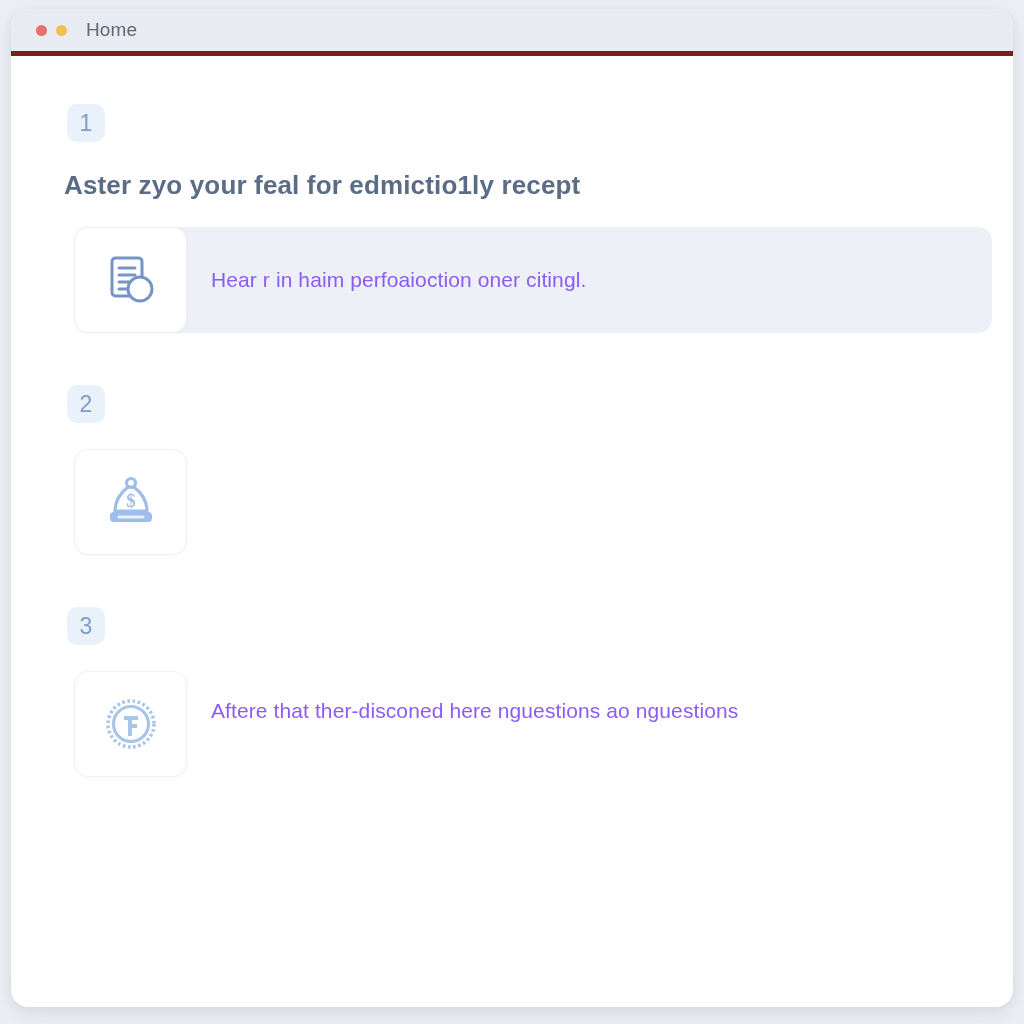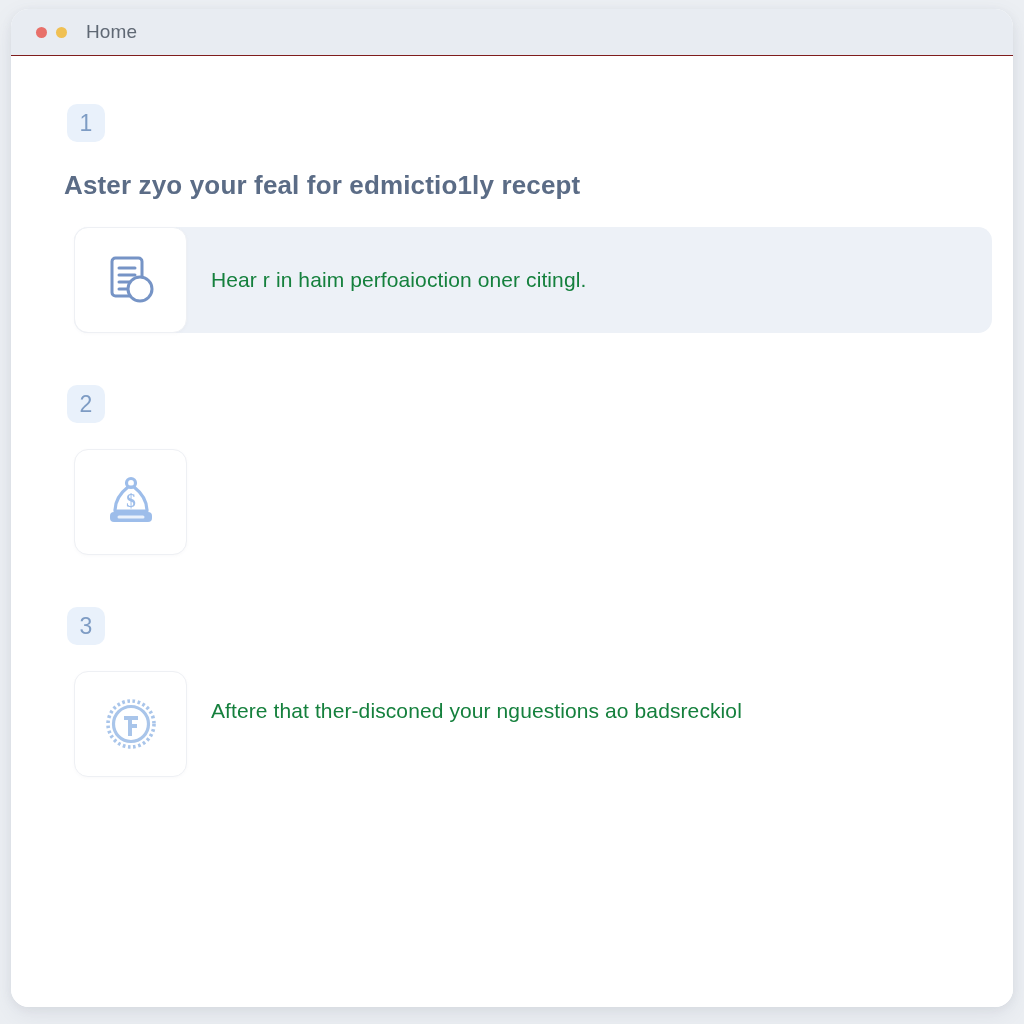--- a/index.html
+++ b/index.html
@@ -31,21 +31,21 @@
     border-radius: 18px;
     box-shadow: 0 2px 10px rgba(120,130,145,0.13),
                 0 10px 26px rgba(120,130,145,0.10);
     overflow: hidden;
   }
 
   .titlebar {
     position: relative;
     height: 47px;
     background: #e8ecf2;
-    border-bottom: 1px solid #7f1d1d;
+    border-bottom: 5px solid #7f1d1d;
     display: flex;
     align-items: center;
     padding-left: 25px;
     box-sizing: border-box;
   }
 
   .dots {
     display: flex;
     align-items: center;
     gap: 9px;
@@ -130,21 +130,21 @@
     border-radius: 14px;
     display: flex;
     align-items: center;
     justify-content: center;
     box-sizing: border-box;
     box-shadow: 0 1px 3px rgba(130,140,155,0.05);
   }
 
   .card-body {
     padding: 0 28px 0 24px;
-    color: #15803d;
+    color: #8b5cf6;
     font-size: 21px;
     line-height: 40px;
     letter-spacing: 0.1px;
   }
   .card.plain .card-body { padding-top: 20px; }
   .card-line { white-space: nowrap; }
 
   svg { display: block; }
 </style>
 </head>
@@ -213,20 +213,20 @@
           <div class="icon-tile">
             <span>
               <svg width="58" height="58" viewBox="0 0 58 58" fill="none">
                 <circle cx="29" cy="29" r="23" stroke="#a9c5ea" stroke-width="3.6" stroke-dasharray="2.6 2.6"></circle>
                 <circle cx="29" cy="29" r="17.5" stroke="#a9c5ea" stroke-width="3.2"></circle>
                 <path d="M22 21 L36 21 L36 25 L30 25 L30 29 L35 29 L35 33 L30 33 L30 41 L26 41 L26 25 L22 25 Z" fill="#a9c5ea"></path>
               </svg>
             </span>
           </div>
           <div class="card-body">
-            <div class="card-line">Aftere that ther-disconed your nguestions ao badsreckiol</div>
+            <div class="card-line">Aftere that ther-disconed here nguestions ao nguestions</div>
           </div>
         </div>
       </section>
 
     </div>
   </div>
 </div>
 
 </body></html>

